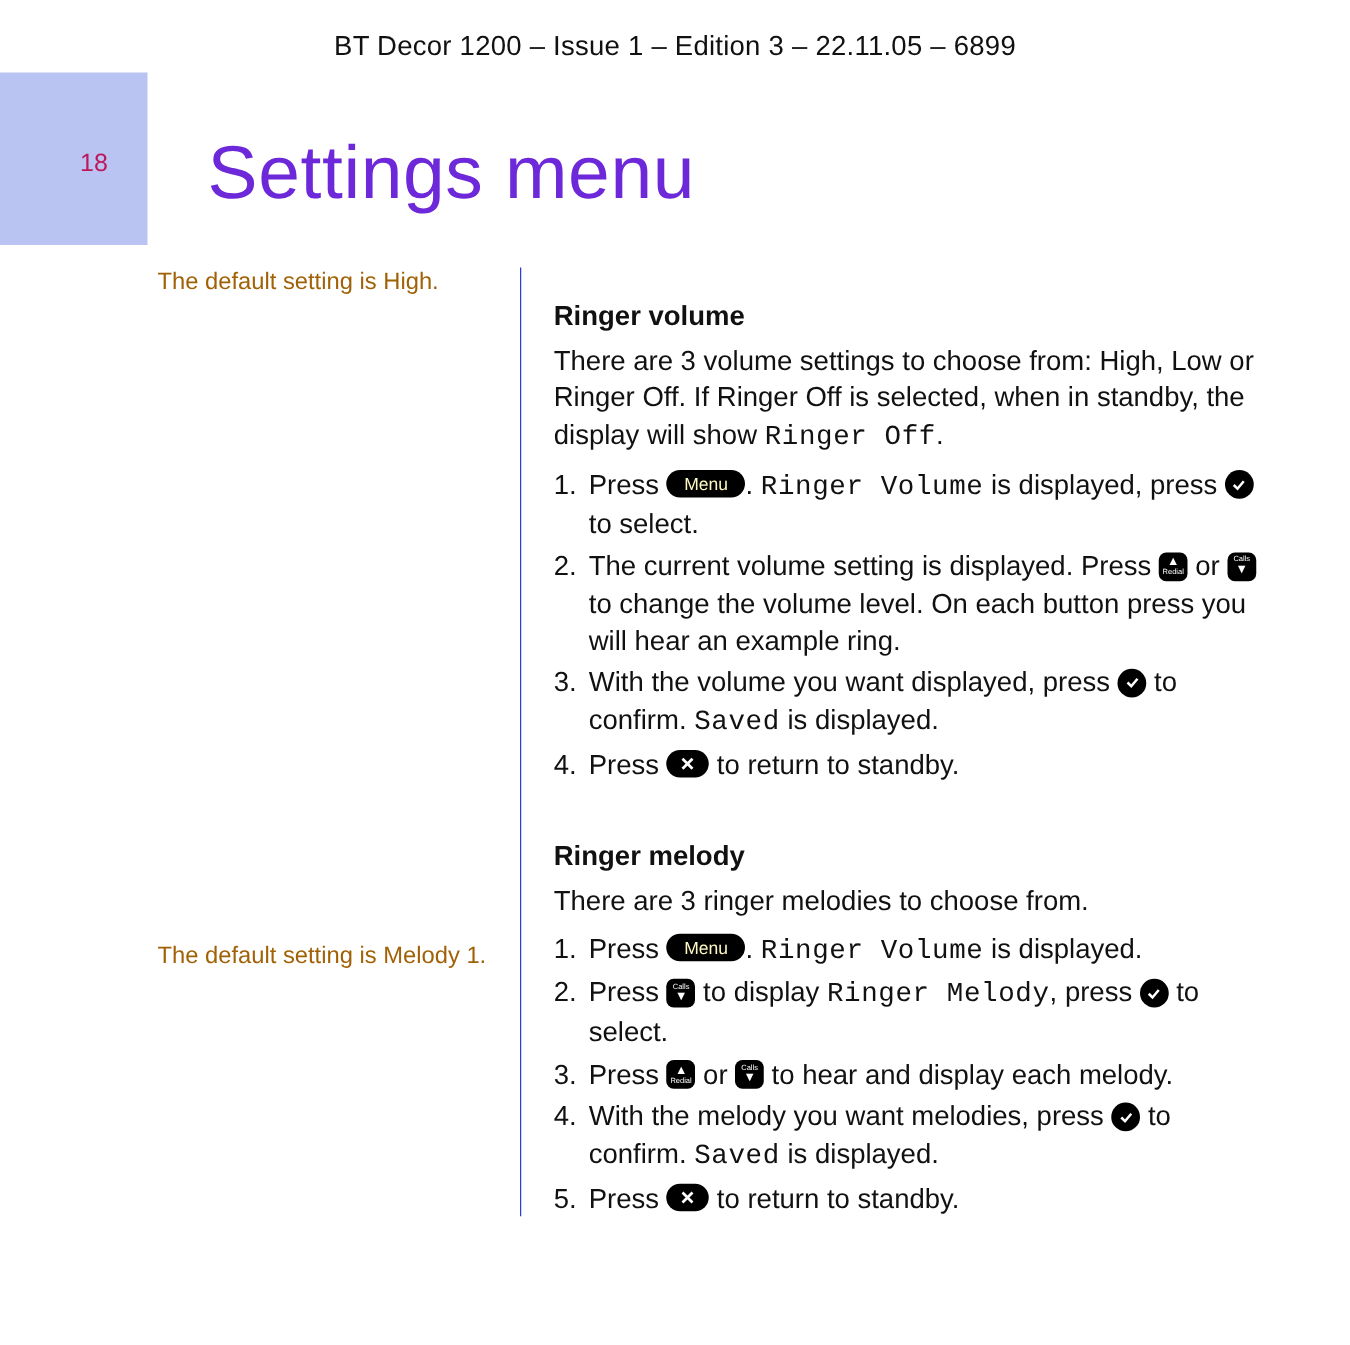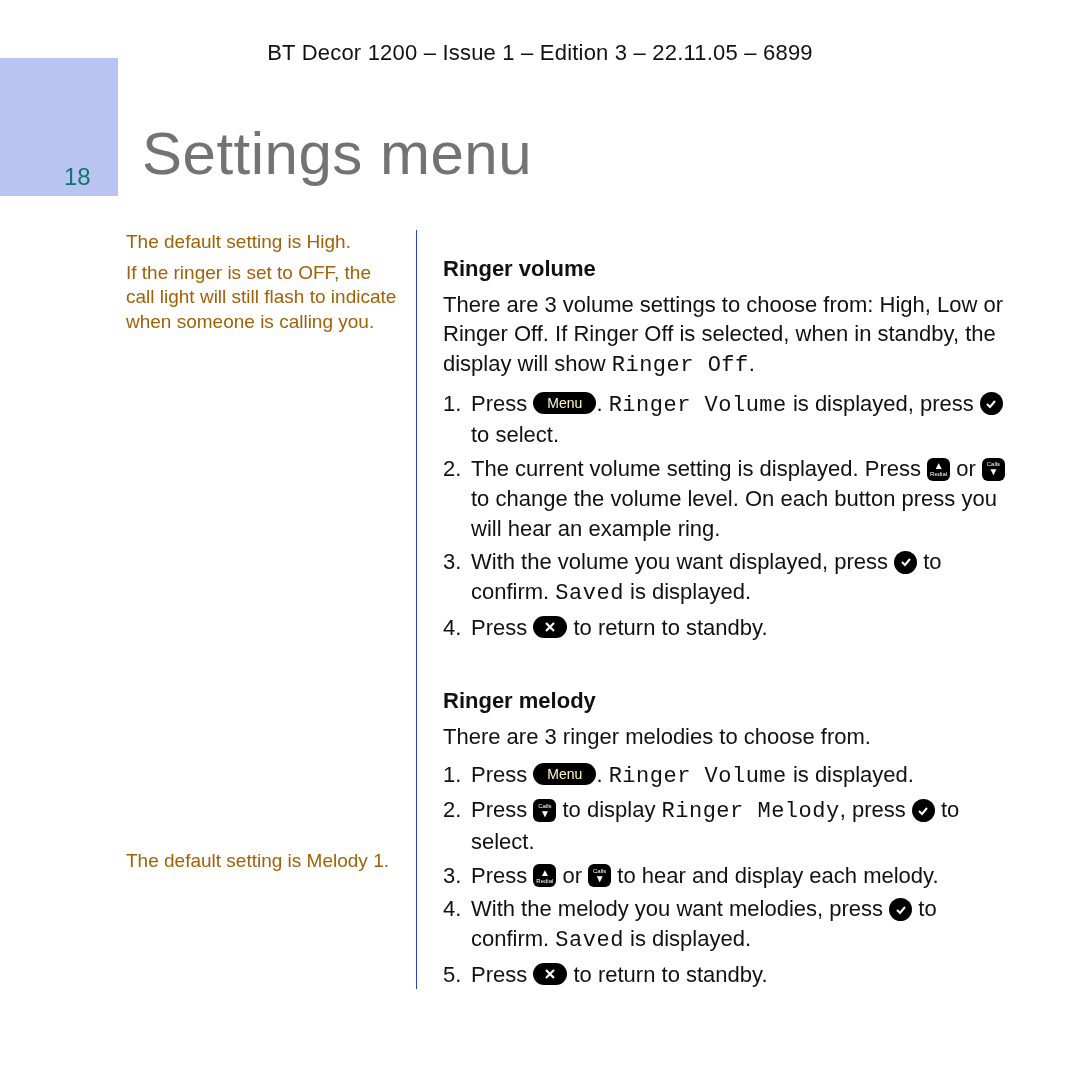--- a/index.html
+++ b/index.html
@@ -8,21 +8,21 @@
     background: #fff;
     width: 1080px;
     font-family: "Segoe UI", "Lucida Grande", Arial, sans-serif;
     color: #111;
   }
   .page {
     position: relative;
     width: 1080px;
     height: 1076px;
     box-sizing: border-box;
-    padding: 36px 60px 30px 60px;
+    padding: 20px 60px 30px 60px;
   }
   .doc-header {
     text-align: center;
     font-size: 22px;
     margin-top: 4px;
     margin-bottom: 10px;
     letter-spacing: 0.2px;
   }
   .blue-band {
     position: absolute;
@@ -36,29 +36,29 @@
     position: relative;
     margin-top: 18px;
     margin-bottom: 8px;
     height: 138px;
     display: flex;
     align-items: center;
   }
   .page-num {
     position: absolute;
     left: 4px;
-    top: 79px;
-    font-size: 24px;
-    color: #0f766e;
+    top: 52px;
+    font-size: 20px;
+    color: #be185d;
   }
   .page-title {
     font-size: 60px;
     font-weight: 400;
-    color: #737373;
-    margin-left: 82px;
+    color: #6d28d9;
+    margin-left: 106px;
     letter-spacing: 0.5px;
   }
   .content {
     display: flex;
     margin-top: 6px;
     margin-left: 66px;
   }
   .side-col {
     width: 290px;
     padding-right: 18px;
@@ -163,21 +163,20 @@
 
   <div class="title-row">
     <div class="page-num">18</div>
     <div class="page-title">Settings menu</div>
   </div>
 
   <div class="content">
 
     <div class="side-col">
       <div class="side-note">The default setting is High.</div>
-      <div class="side-note">If the ringer is set to OFF, the call light will still flash to indicate when someone is calling you.</div>
       <div class="side-gap"></div>
       <div class="side-note">The default setting is Melody 1.</div>
     </div>
 
     <div class="divider"></div>
 
     <div class="main-col">
 
       <div class="section-title">Ringer volume</div>
 

